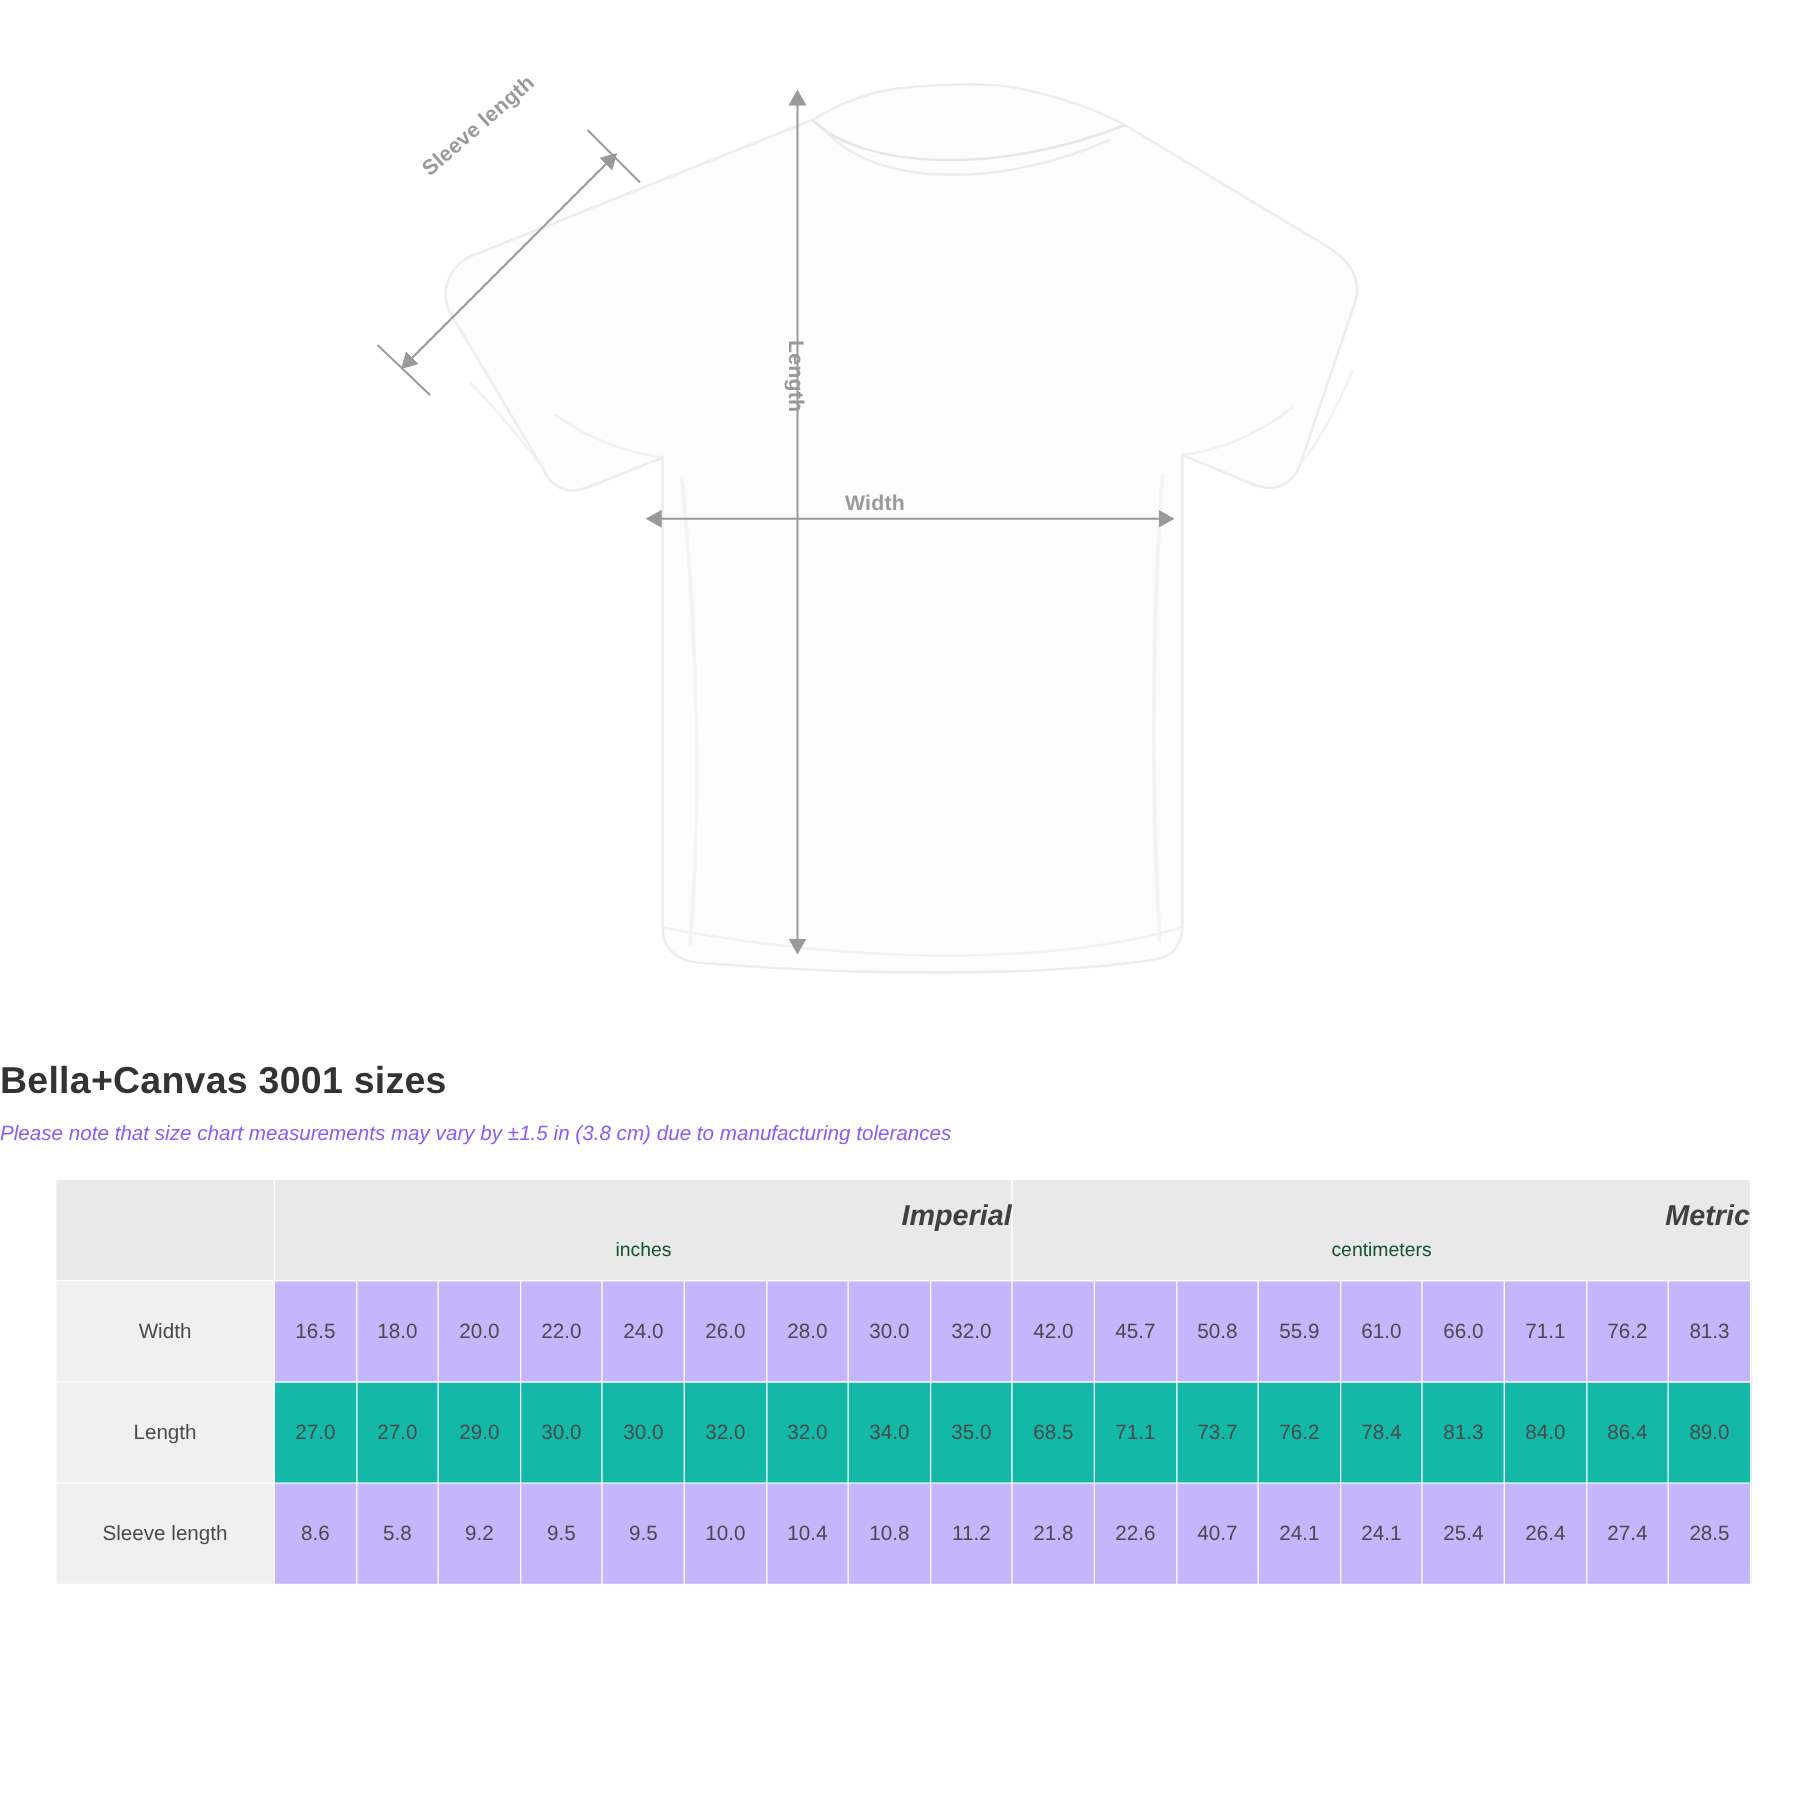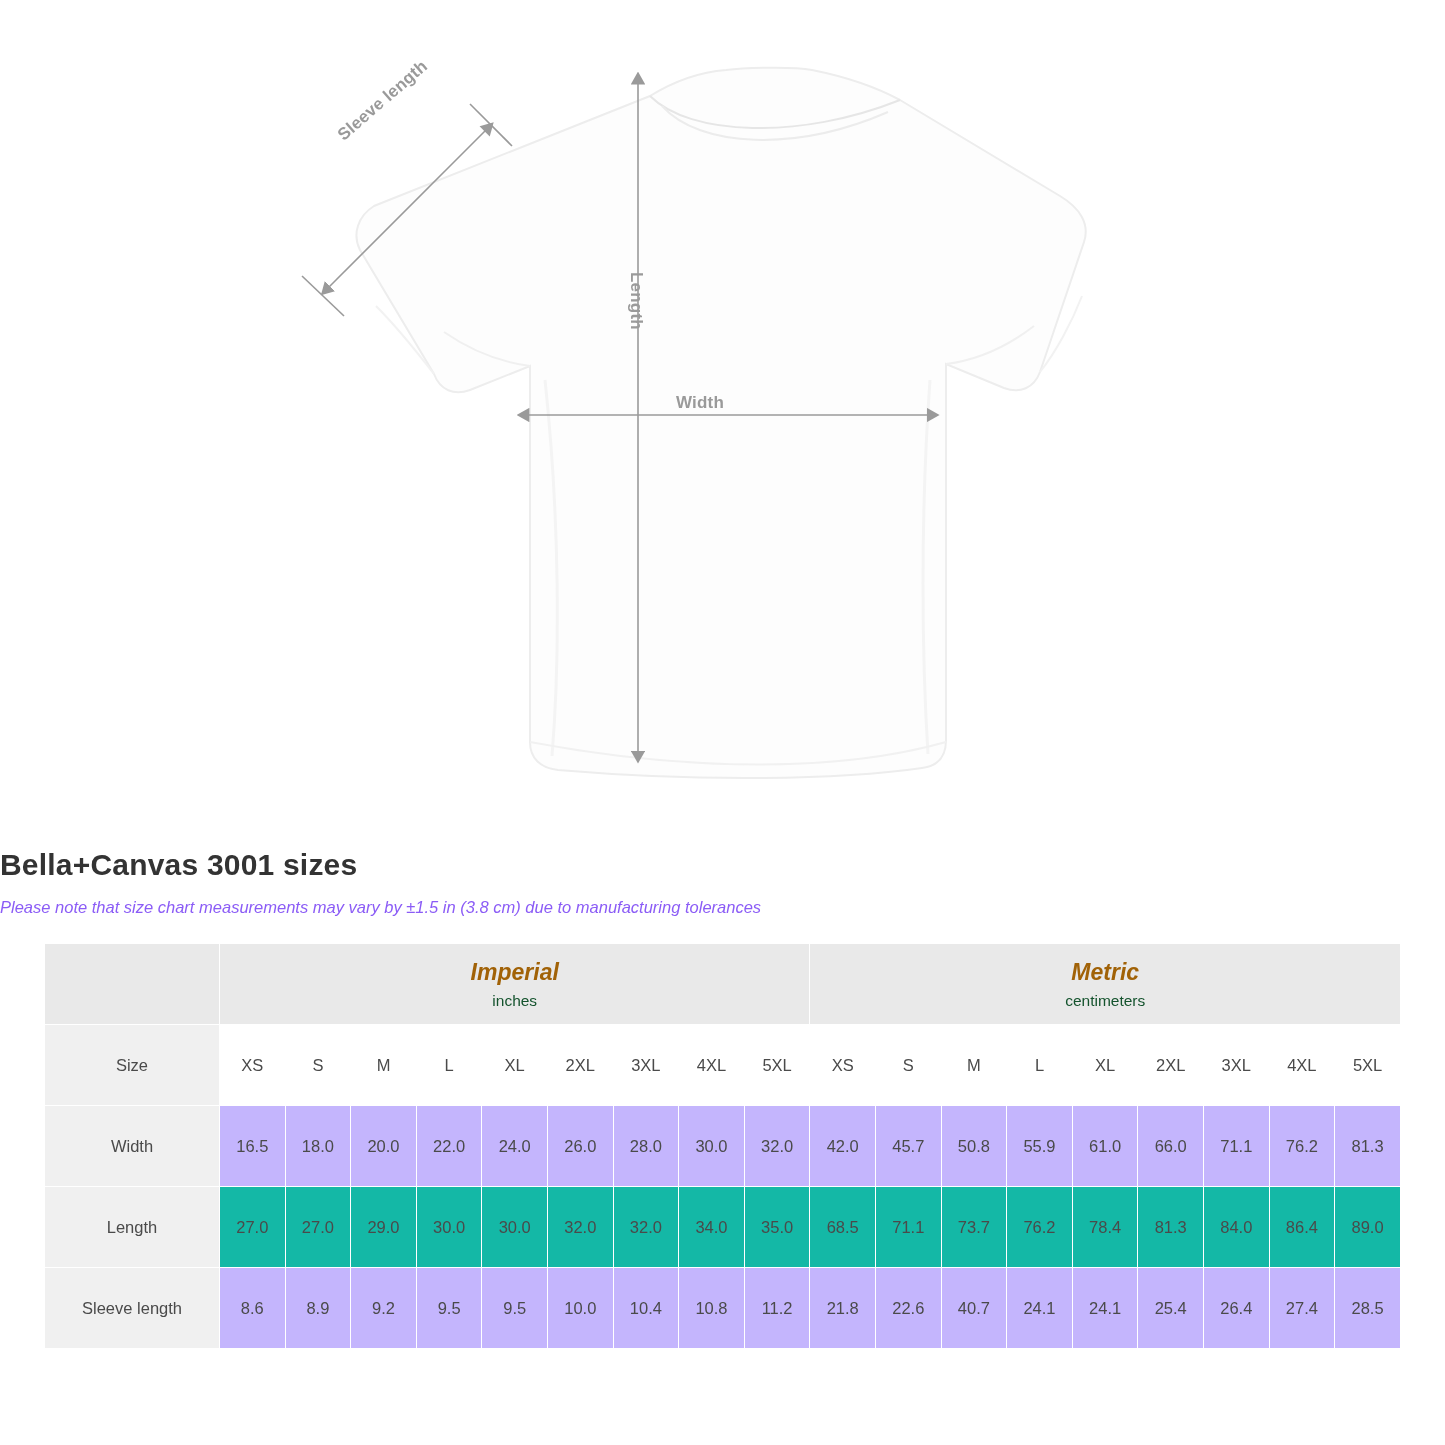--- a/index.html
+++ b/index.html
@@ -96,22 +96,23 @@
   }
   .unit-head {
     background: #e9e9e9;
     height: 112px;
     vertical-align: middle;
   }
   .unit-head .unit-name {
     font-size: 23px;
     font-style: italic;
     font-weight: bold;
-    color: #a16207;
+    color: #404040;
     line-height: 1.3;
+    text-align: right;
   }
   .unit-head .unit-sub {
     font-size: 15.5px;
     color: #14532d;
     margin-top: 4px;
   }
   .row-head {
     background: #f0f0f0;
     font-weight: bold;
     color: #4a4a4a;
@@ -218,41 +219,20 @@
           <td class="unit-head" colspan="9">
             <div class="unit-name">Imperial</div>
             <div class="unit-sub">inches</div>
           </td>
           <td class="unit-head" colspan="9">
             <div class="unit-name">Metric</div>
             <div class="unit-sub">centimeters</div>
           </td>
         </tr>
 
-        <tr>
-          <td class="corner">Size</td>
-          <td class="col-head">XS</td>
-          <td class="col-head">S</td>
-          <td class="col-head">M</td>
-          <td class="col-head">L</td>
-          <td class="col-head">XL</td>
-          <td class="col-head">2XL</td>
-          <td class="col-head">3XL</td>
-          <td class="col-head">4XL</td>
-          <td class="col-head">5XL</td>
-          <td class="col-head">XS</td>
-          <td class="col-head">S</td>
-          <td class="col-head">M</td>
-          <td class="col-head">L</td>
-          <td class="col-head">XL</td>
-          <td class="col-head">2XL</td>
-          <td class="col-head">3XL</td>
-          <td class="col-head">4XL</td>
-          <td class="col-head">5XL</td>
-        </tr>
 
         <tr class="row-alt">
           <td class="row-head">Width</td>
           <td class="cell">16.5</td>
           <td class="cell">18.0</td>
           <td class="cell">20.0</td>
           <td class="cell">22.0</td>
           <td class="cell">24.0</td>
           <td class="cell">26.0</td>
           <td class="cell">28.0</td>
@@ -287,21 +267,21 @@
           <td class="cell">78.4</td>
           <td class="cell">81.3</td>
           <td class="cell">84.0</td>
           <td class="cell">86.4</td>
           <td class="cell">89.0</td>
         </tr>
 
         <tr class="row-alt">
           <td class="row-head">Sleeve length</td>
           <td class="cell">8.6</td>
-          <td class="cell">8.9</td>
+          <td class="cell">5.8</td>
           <td class="cell">9.2</td>
           <td class="cell">9.5</td>
           <td class="cell">9.5</td>
           <td class="cell">10.0</td>
           <td class="cell">10.4</td>
           <td class="cell">10.8</td>
           <td class="cell">11.2</td>
           <td class="cell">21.8</td>
           <td class="cell">22.6</td>
           <td class="cell">40.7</td>

